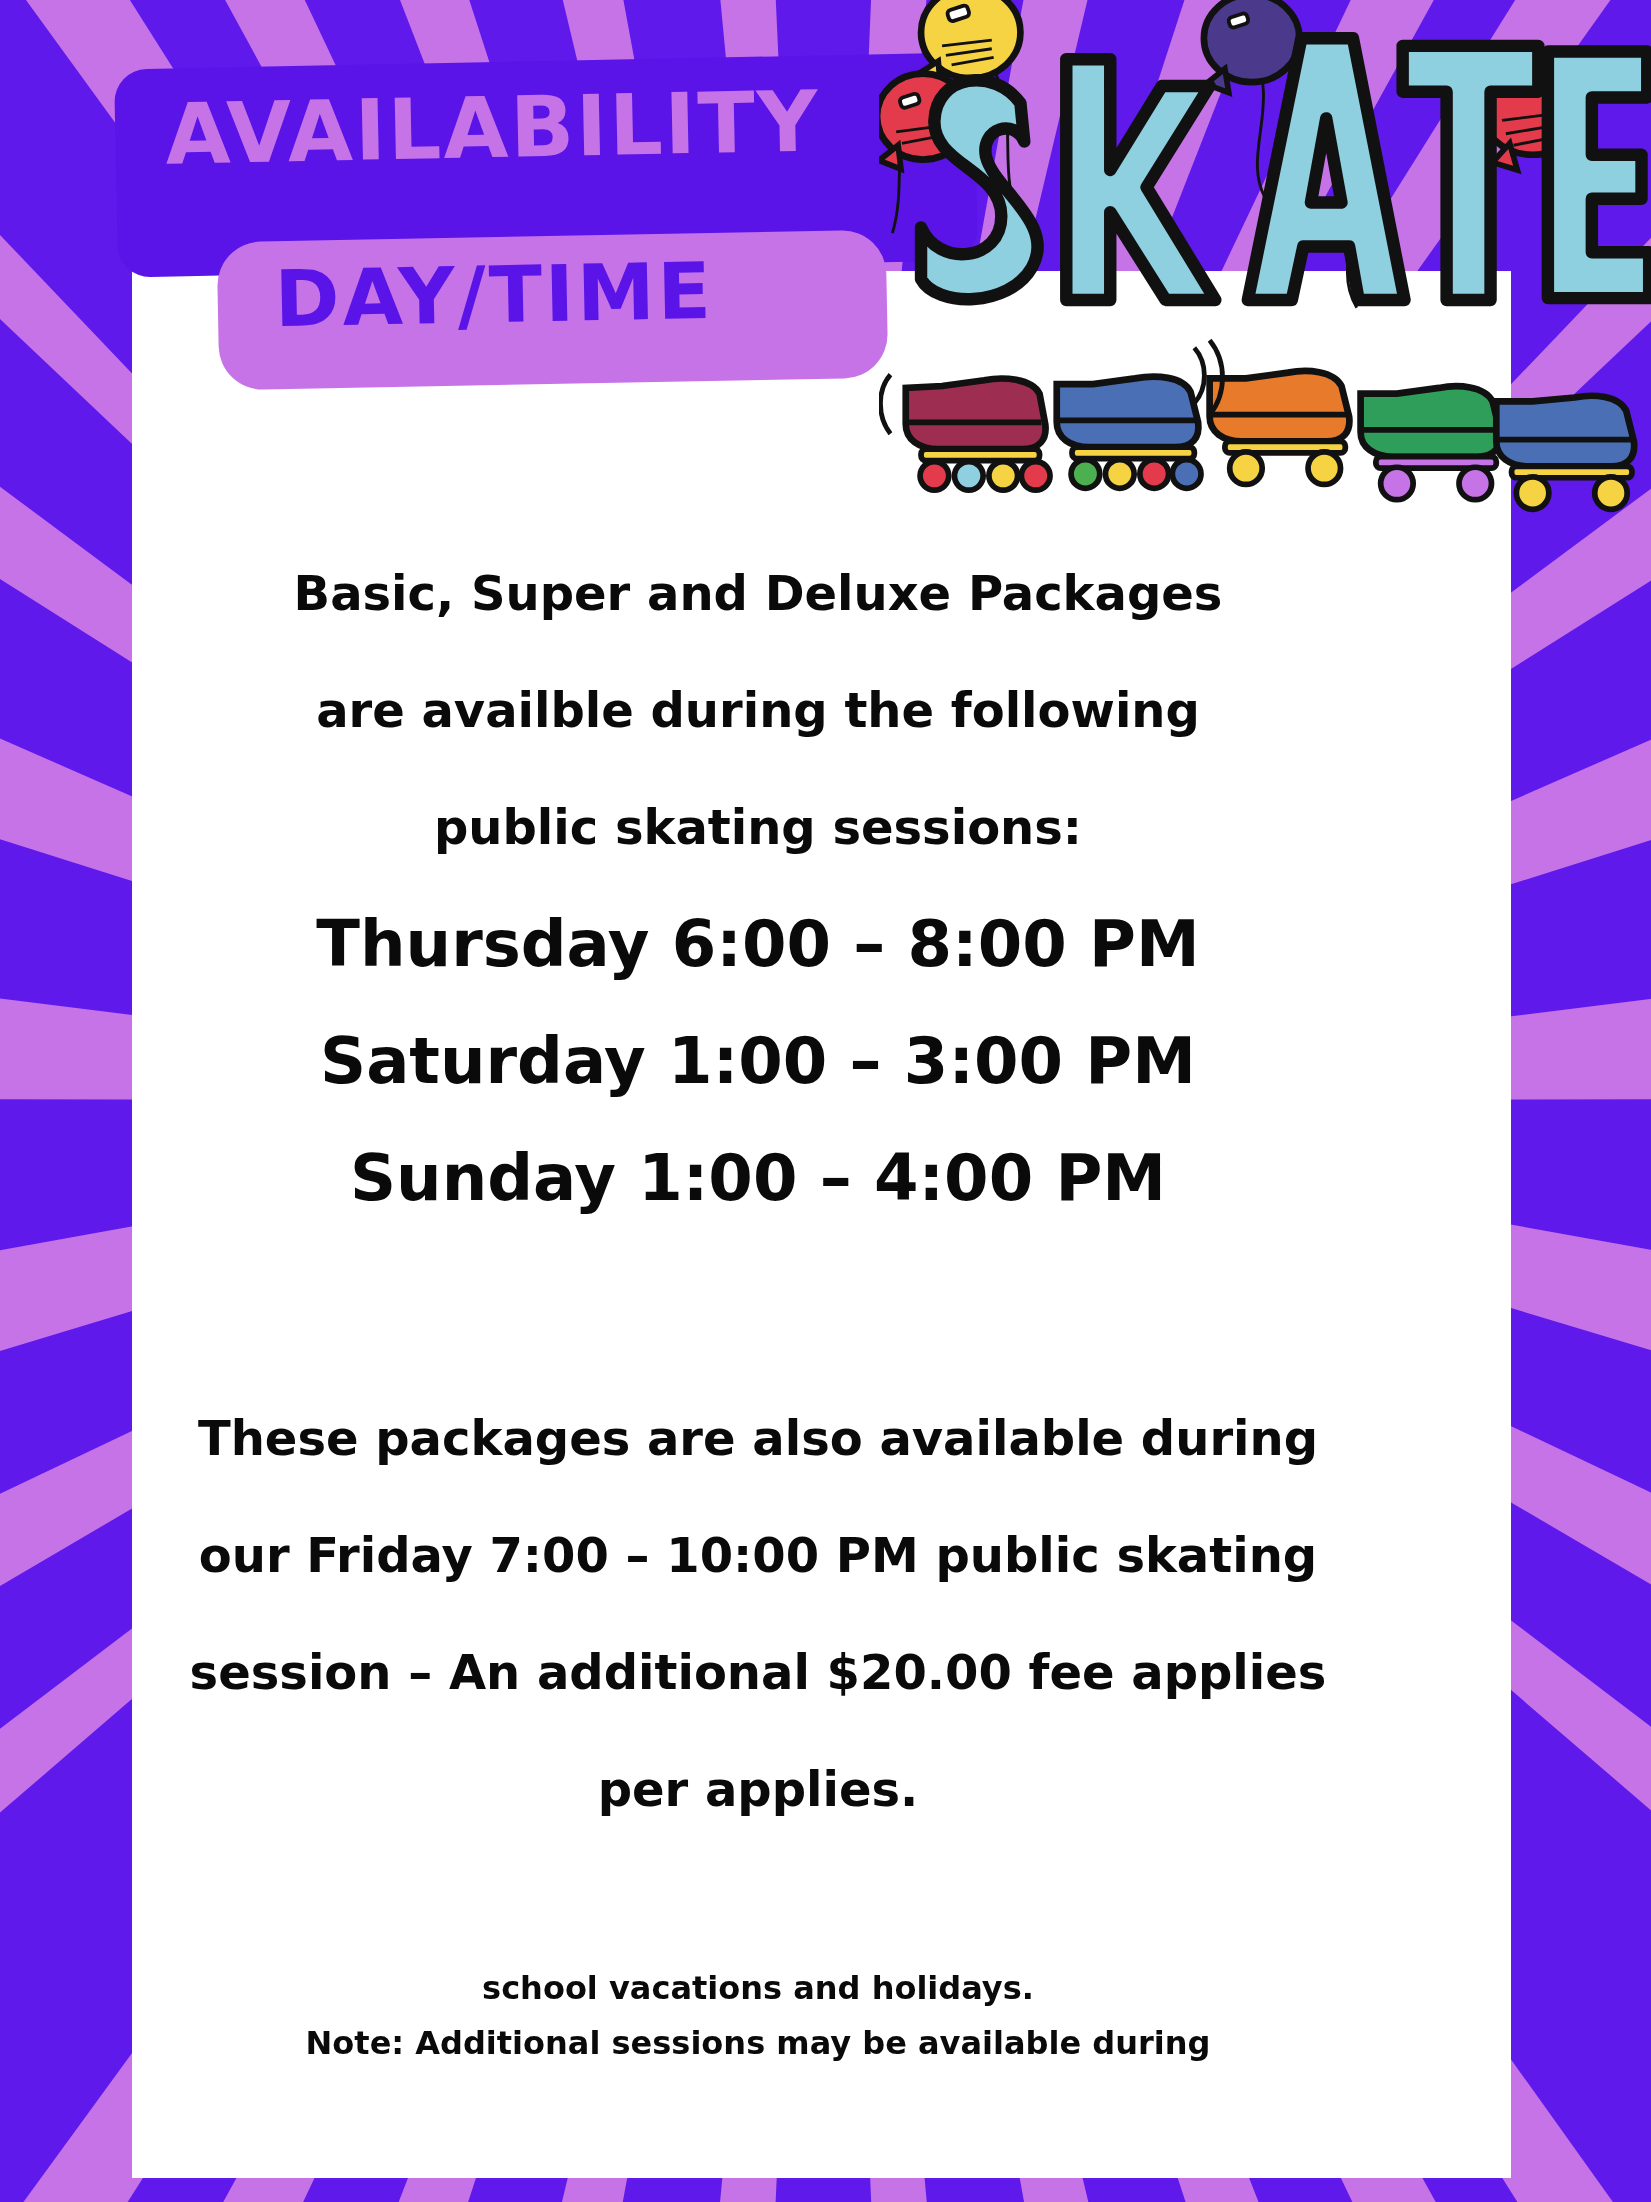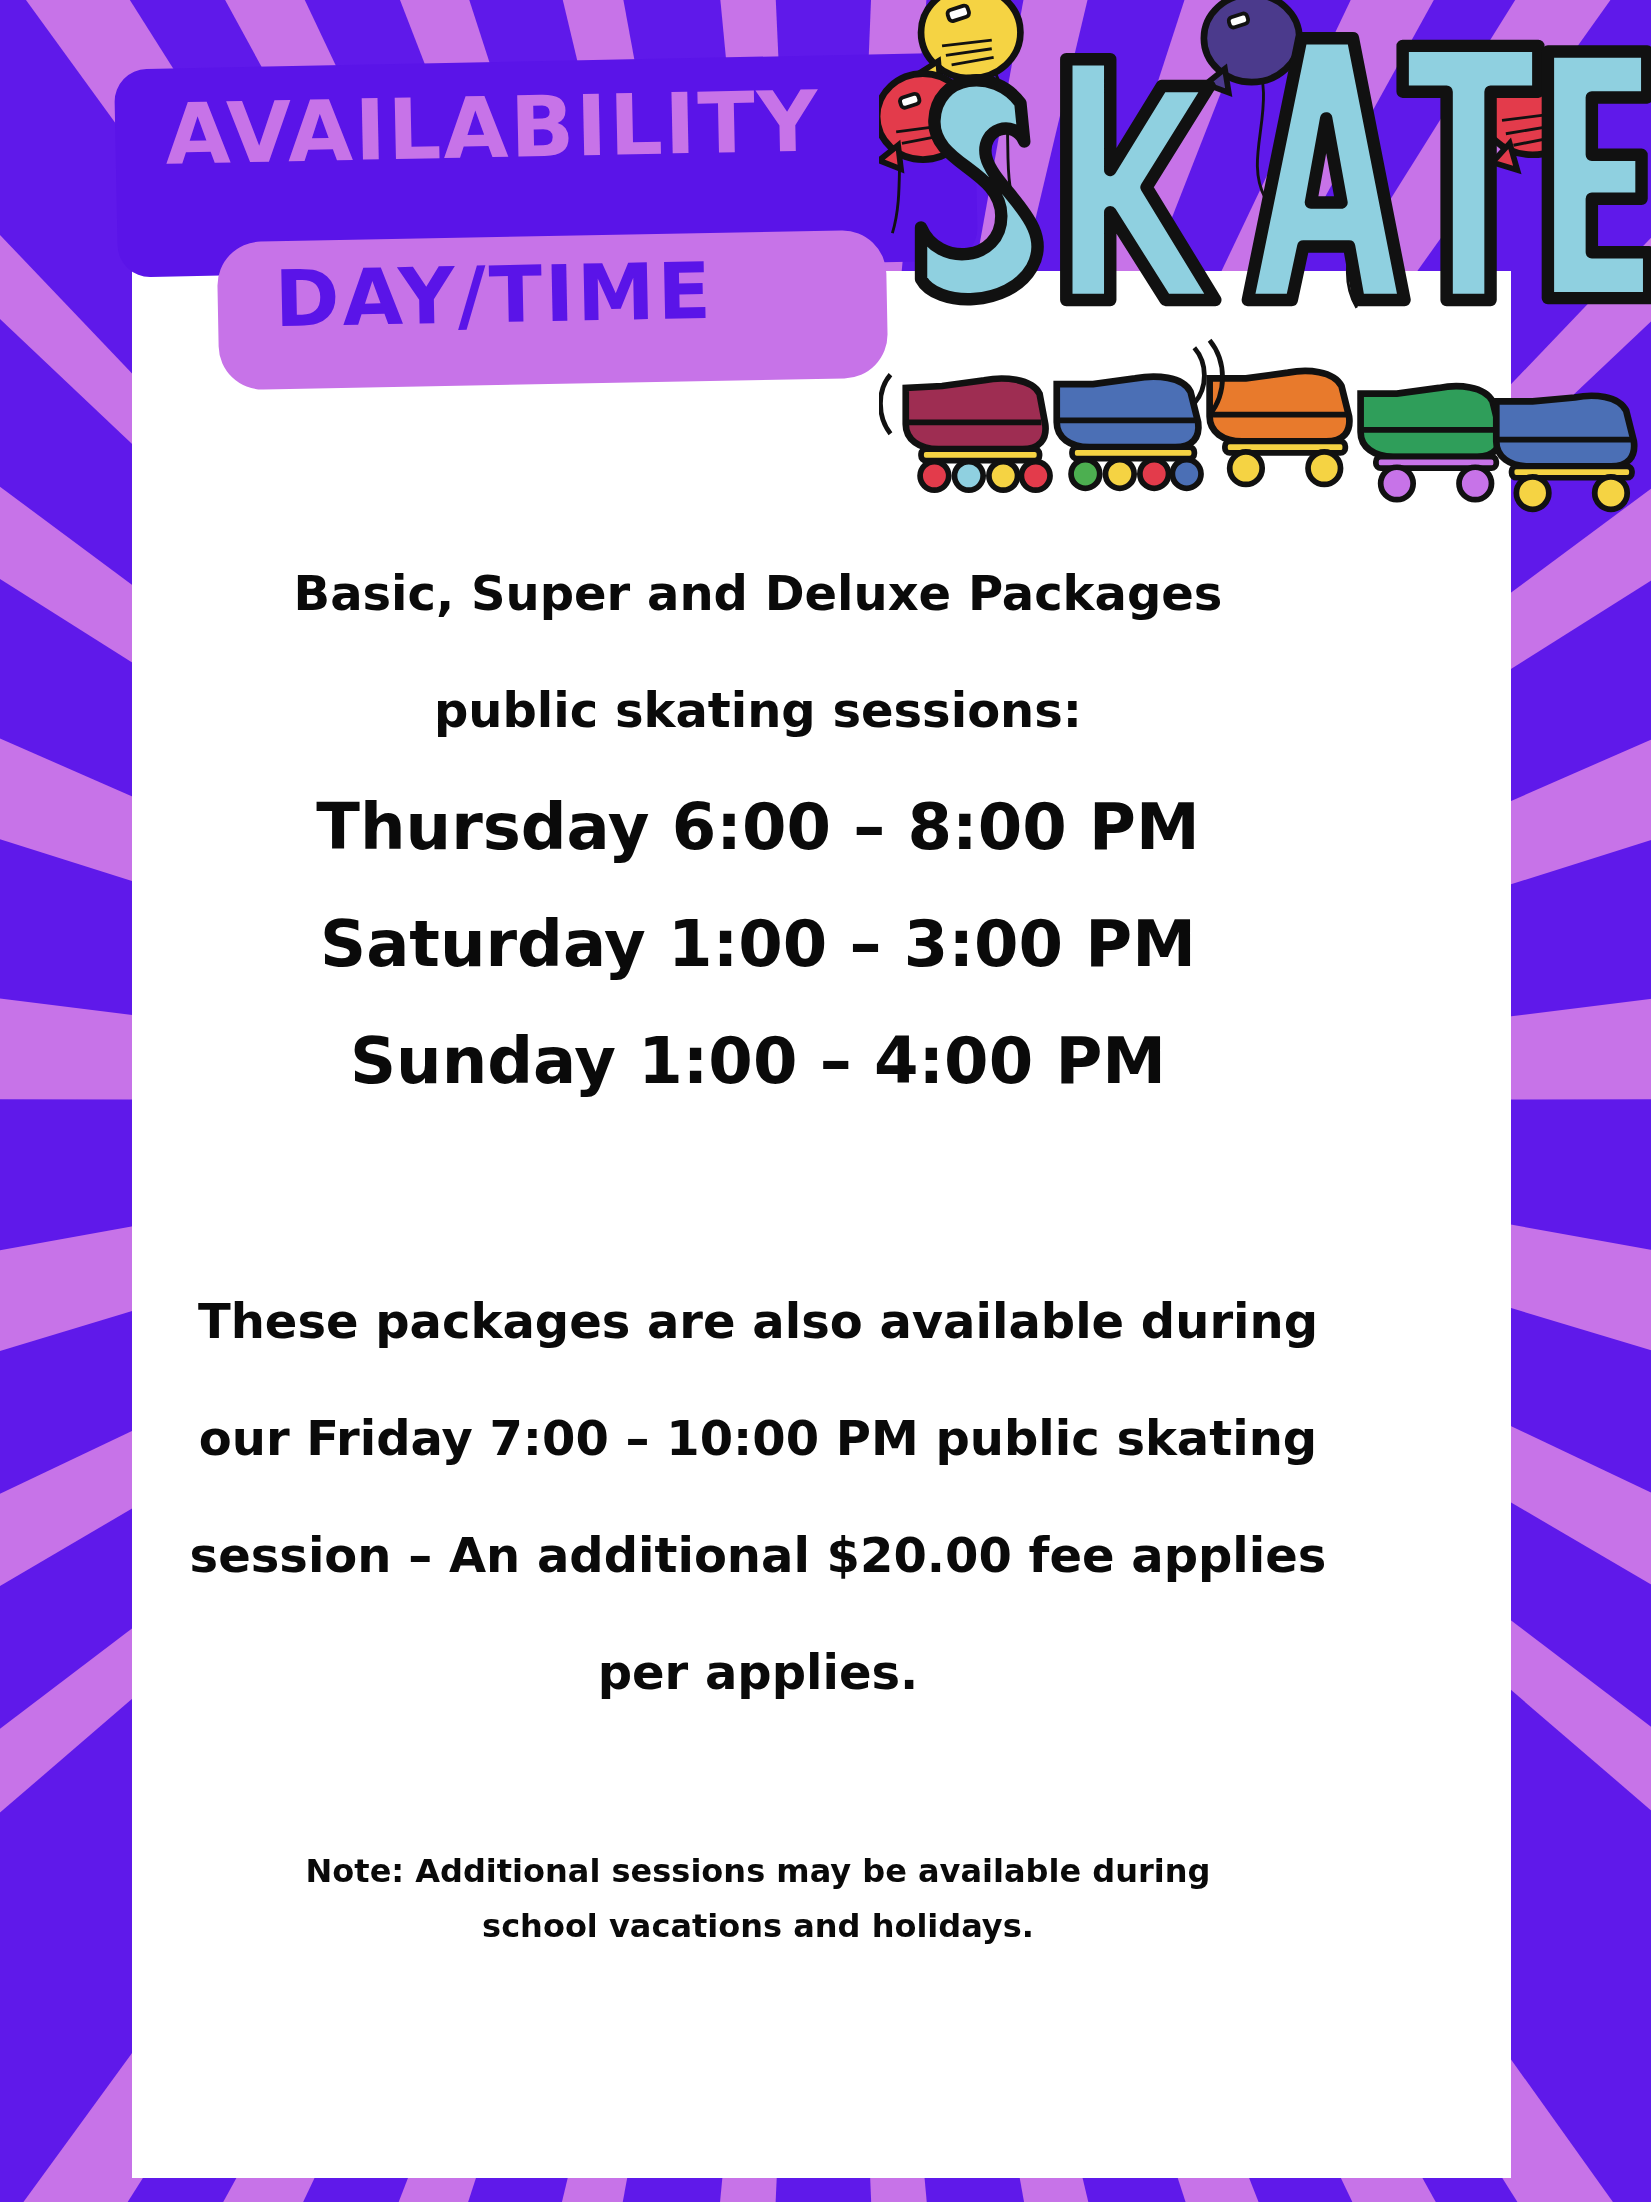--- a/index.html
+++ b/index.html
@@ -323,36 +323,37 @@
         <path d="M330,372 C344,388 344,414 330,430"></path>
         <path d="M346,364 C364,386 364,420 346,442"></path>
       </g>
     </g>
   </svg>
 
   <div id="body-copy">
 
     <div class="para-main">
       <div>Basic, Super and Deluxe Packages</div>
+      <div>are availble during the following</div>
       <div>public skating sessions:</div>
     </div>
 
     <div>
       <div class="sched-line">Thursday 6:00 – 8:00 PM</div>
       <div class="sched-line">Saturday 1:00 – 3:00 PM</div>
       <div class="sched-line">Sunday 1:00 – 4:00 PM</div>
     </div>
 
     <div id="para-two">
       <div>These packages are also available during</div>
       <div>our Friday 7:00 – 10:00 PM public skating</div>
       <div>session – An additional $20.00 fee applies</div>
       <div>per applies.</div>
     </div>
 
     <div id="note-block">
+      <div>school vacations and holidays.</div>
       <div>Note: Additional sessions may be available during</div>
-      <div>school vacations and holidays.</div>
     </div>
 
   </div>
 </div>
 
 
 </body></html>

